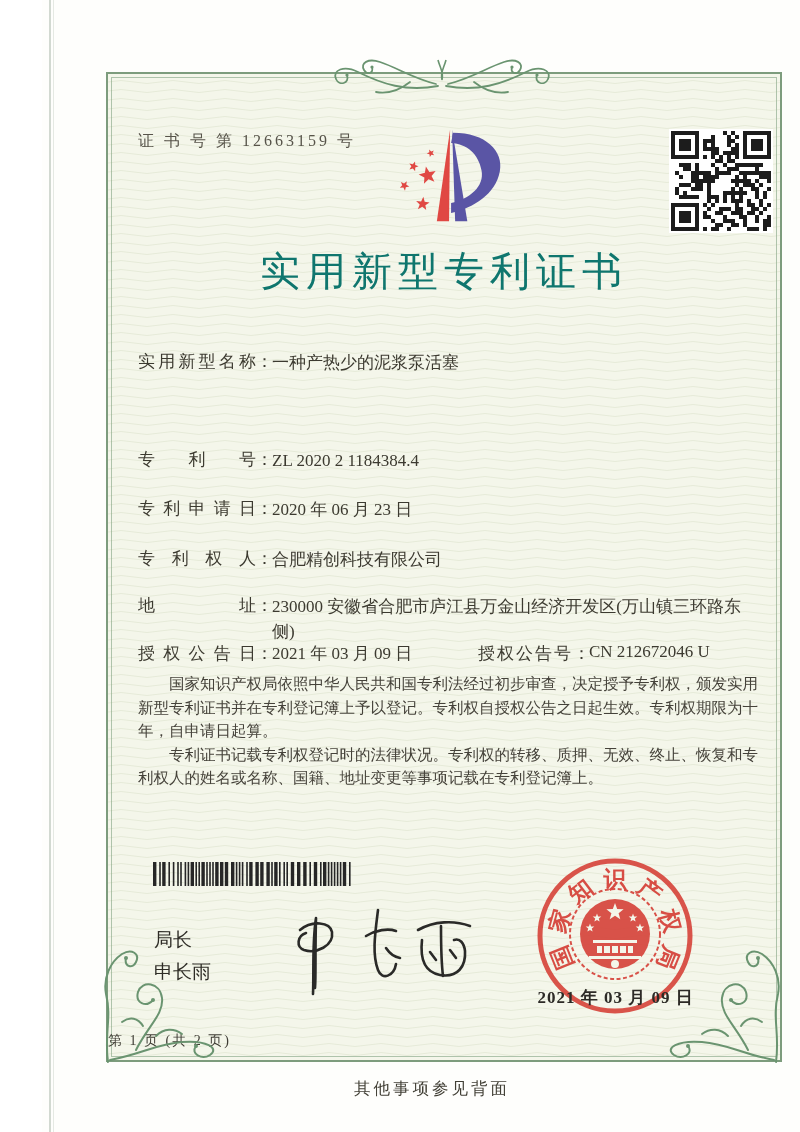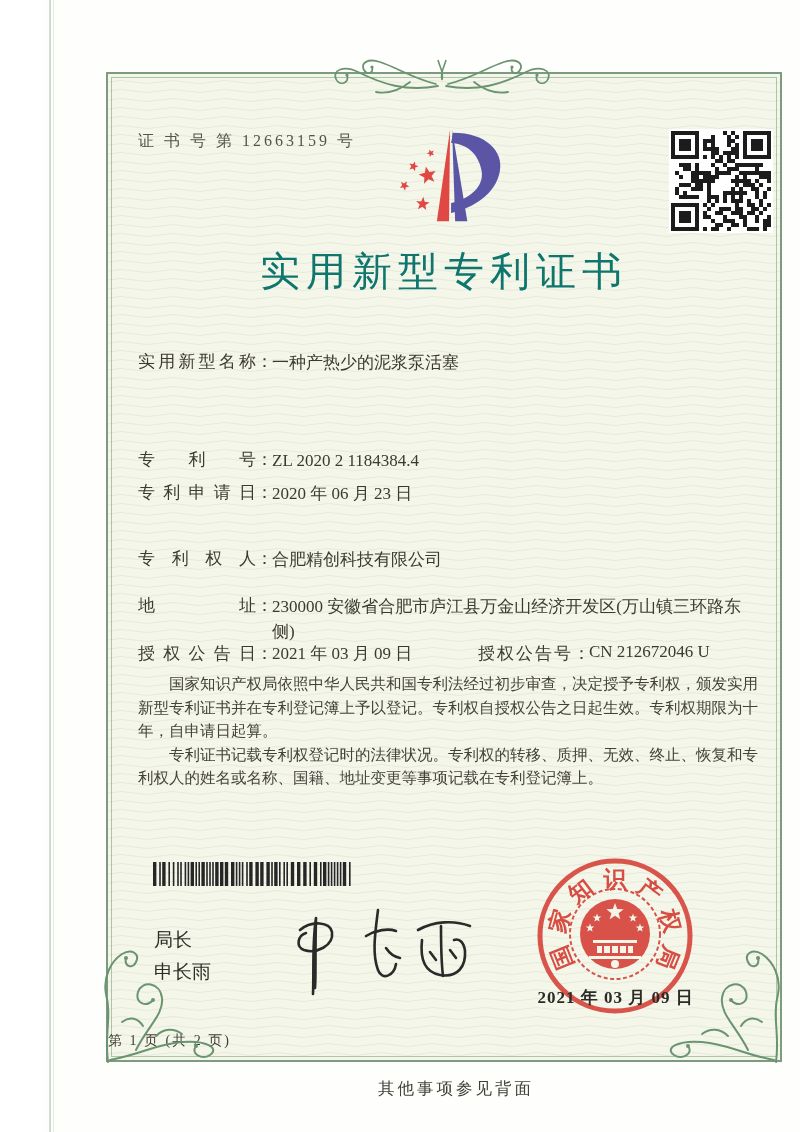--- a/index.html
+++ b/index.html
@@ -37,21 +37,21 @@
   .seal{position:absolute;left:425px;top:780px;width:164px;height:164px;}
   .seal-date{position:absolute;left:420px;top:912px;width:175px;text-align:center;
              font-size:17px;font-weight:600;color:#2c2a26;letter-spacing:1px;white-space:nowrap;}
 
   .page-info{position:absolute;left:0;top:958px;width:100%;text-align:left;font-size:14px;color:#3e3c34;letter-spacing:2px;}
 
   .corner-fl{position:absolute;width:135px;height:125px;}
   .corner-left{left:58px;top:942px;}
   .corner-right{left:607px;top:942px;transform:scaleX(-1);}
   .top-orn{position:absolute;left:268px;top:46px;width:264px;height:52px;}
-  .back-note{position:absolute;left:76px;top:1078px;width:676px;text-align:center;
+  .back-note{position:absolute;left:52px;top:1078px;width:676px;text-align:center;
              font-size:16.5px;color:#403e34;letter-spacing:3px;}
 </style>
 </head>
 <body>
 
 <div class="page">
   <div class="scan-edge"></div>
   <div class="scan-edge2"></div>
 
   <svg width="0" height="0" style="position:absolute">
@@ -426,21 +426,21 @@
       </svg>
 
     <div class="title">实用新型专利证书</div>
 
     <div class="frow" style="top:276px">
       <span class="flabel">实用新型名称</span><span class="fcolon">：</span><span class="fvalue">一种产热少的泥浆泵活塞</span>
     </div>
     <div class="frow" style="top:374px">
       <span class="flabel">专利号</span><span class="fcolon">：</span><span class="fvalue">ZL 2020 2 1184384.4</span>
     </div>
-    <div class="frow" style="top:407px">
+    <div class="frow" style="top:423px">
       <span class="flabel">专利申请日</span><span class="fcolon">：</span><span class="fvalue">2020 年 06 月 23 日</span>
     </div>
     <div class="frow" style="top:473px">
       <span class="flabel">专利权人</span><span class="fcolon">：</span><span class="fvalue">合肥精创科技有限公司</span>
     </div>
     <div class="frow" style="top:520px">
       <span class="flabel">地址</span><span class="fcolon">：</span><span class="fvalue">230000 安徽省合肥市庐江县万金山经济开发区(万山镇三环路东侧)</span>
     </div>
     <div class="frow" style="top:568px">
       <span class="flabel">授权公告日</span><span class="fcolon">：</span><span>2021 年 03 月 09 日</span>

